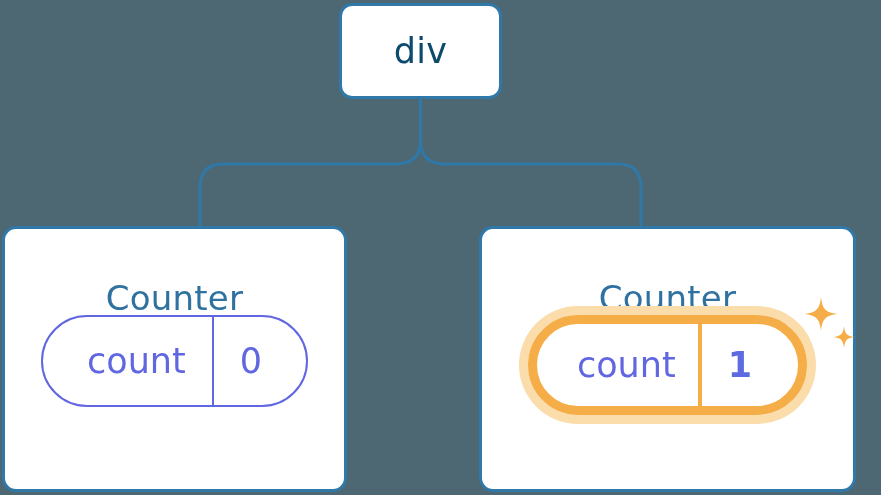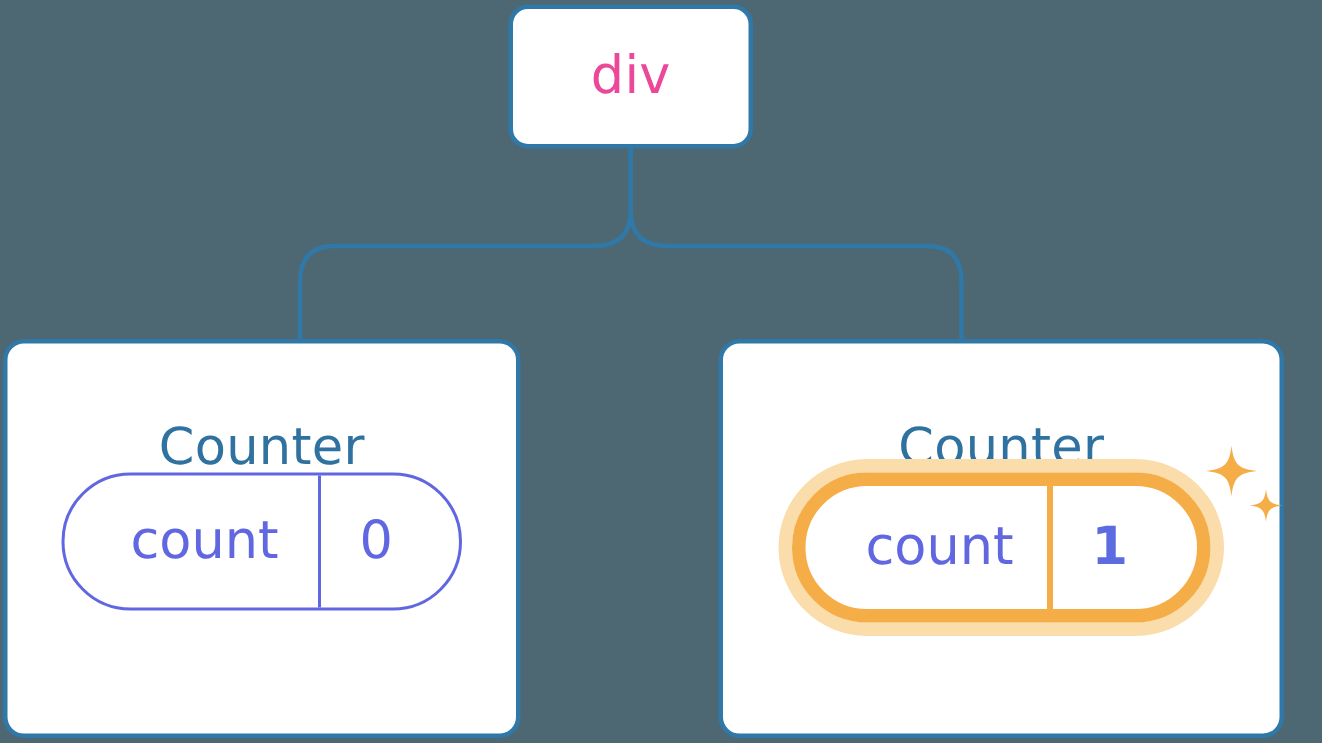--- a/index.html
+++ b/index.html
@@ -40,21 +40,21 @@
     background: #ffffff;
     border: 3px solid #2f78a8;
     border-radius: 13px;
     box-sizing: border-box;
     display: flex;
     align-items: center;
     justify-content: center;
   }
   .root-label {
     font-size: 35px;
-    color: #ec4899;
+    color: #0c4a6e;
     letter-spacing: 0.2px;
     line-height: 1;
   }
 
   
   .card {
     position: absolute;
     background: #ffffff;
     border: 3px solid #2f78a8;
     border-radius: 14px;

